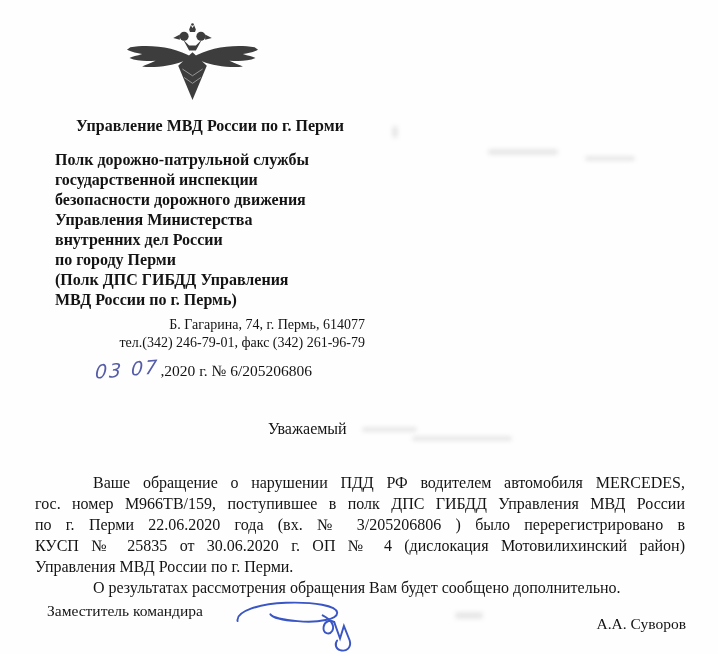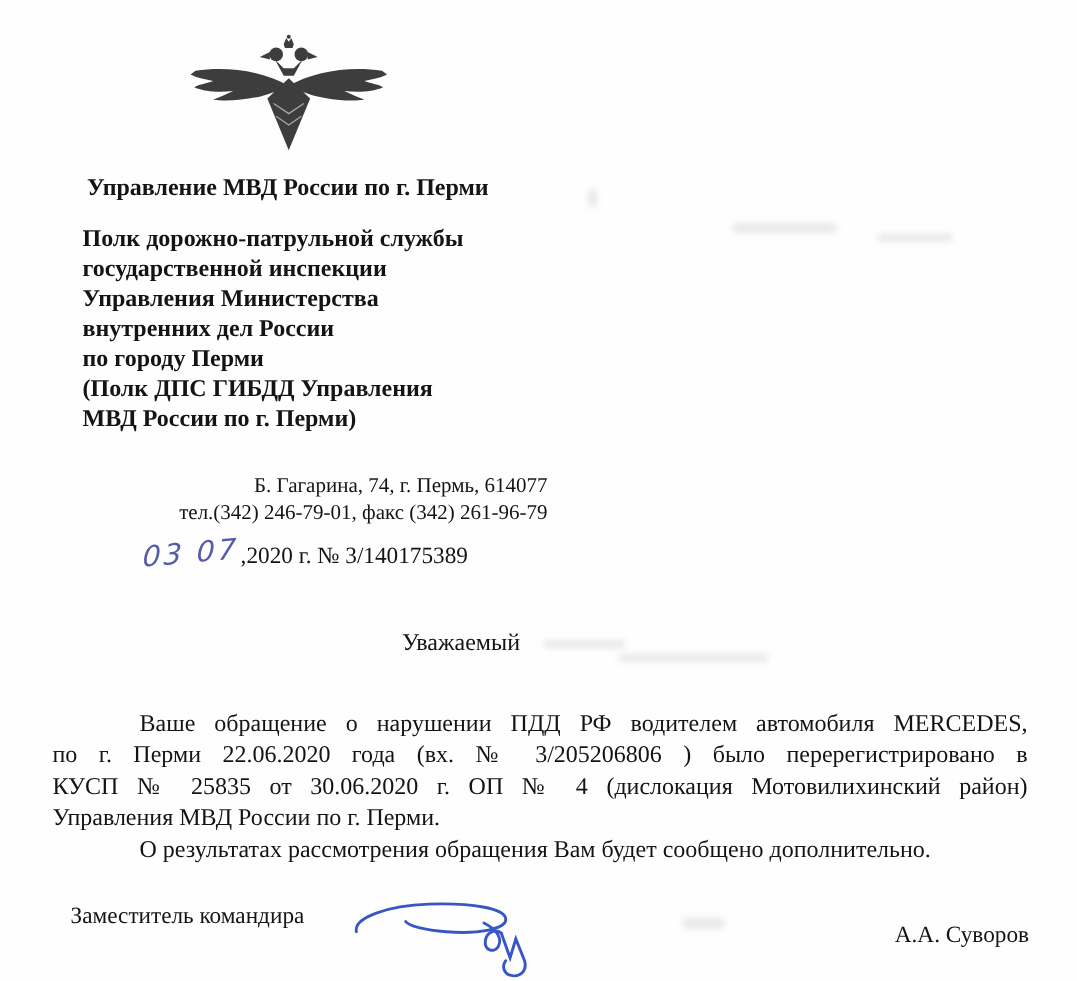--- a/index.html
+++ b/index.html
@@ -4,21 +4,21 @@
 <style>
   html, body { margin:0; padding:0; background:#ffffff; }
   .page {
     position:relative; width:718px; height:654px;
     background:#fefefe; overflow:hidden;
     font-family:"Liberation Serif", serif; color:#141414;
   }
   .emblem { position:absolute; left:125px; top:22px; width:135px; height:84px; }
   .org-title {
     position:absolute; left:58px; top:116px; width:304px;
-    text-align:left; font-weight:bold; font-size:16px; line-height:20px;
+    text-align:center; font-weight:bold; font-size:16px; line-height:20px;
   }
   .division {
     position:absolute; left:55px; top:150px; width:310px;
     text-align:left; font-weight:bold; font-size:16px;
   }
   .division div { line-height:20px; }
   .address {
     position:absolute; left:55px; top:316px; width:310px;
     text-align:right; font-size:14px; line-height:18px;
   }
@@ -79,43 +79,45 @@
 
   <div class="artifact" style="left:392px; top:126px; width:6px; height:12px;"></div>
   <div class="artifact" style="left:488px; top:149px; width:70px; height:6px;"></div>
   <div class="artifact" style="left:585px; top:156px; width:50px; height:5px;"></div>
 
   <div class="org-title">Управление МВД России по г. Перми</div>
 
   <div class="division">
       <div>Полк дорожно-патрульной службы</div>
       <div>государственной инспекции</div>
+      <div>безопасности дорожного движения</div>
       <div>Управления Министерства</div>
       <div>внутренних дел России</div>
       <div>по городу Перми</div>
       <div>(Полк ДПС ГИБДД Управления</div>
-      <div>МВД России по г. Перми)</div>
+      <div>МВД России по г. Пермь)</div>
     </div>
 
   <div class="address">
     <div>Б. Гагарина, 74, г. Пермь, 614077</div>
     <div>тел.(342) 246-79-01, факс (342) 261-96-79</div>
   </div>
 
   <div class="date-line">
-    <span class="handwritten">03 07</span><span>,2020 г. № 3/140175389</span>
+    <span class="handwritten">03 07</span><span>,2020 г. № 6/205206806</span>
   </div>
 
   <div class="salutation">Уважаемый</div>
   <div class="artifact" style="left:362px; top:427px; width:55px; height:5px;"></div>
   <div class="artifact" style="left:412px; top:436px; width:100px; height:5px;"></div>
 
   <div class="body-block">
     <div class="para1">
         <div>Ваше обращение о нарушении ПДД РФ водителем автомобиля MERCEDES,</div>
+        <div>гос. номер М966ТВ/159, поступившее в полк ДПС ГИБДД Управления МВД России</div>
         <div>по г. Перми 22.06.2020 года (вх. № 3/205206806 ) было перерегистрировано в</div>
         <div>КУСП № 25835 от 30.06.2020 г. ОП № 4 (дислокация Мотовилихинский район)</div>
         <div>Управления МВД России по г. Перми.</div>
       </div>
     <div class="para2">О результатах рассмотрения обращения Вам будет сообщено дополнительно.</div>
   </div>
 
   <div class="sig-title">Заместитель командира</div>
 
   <div class="signature-svg">

